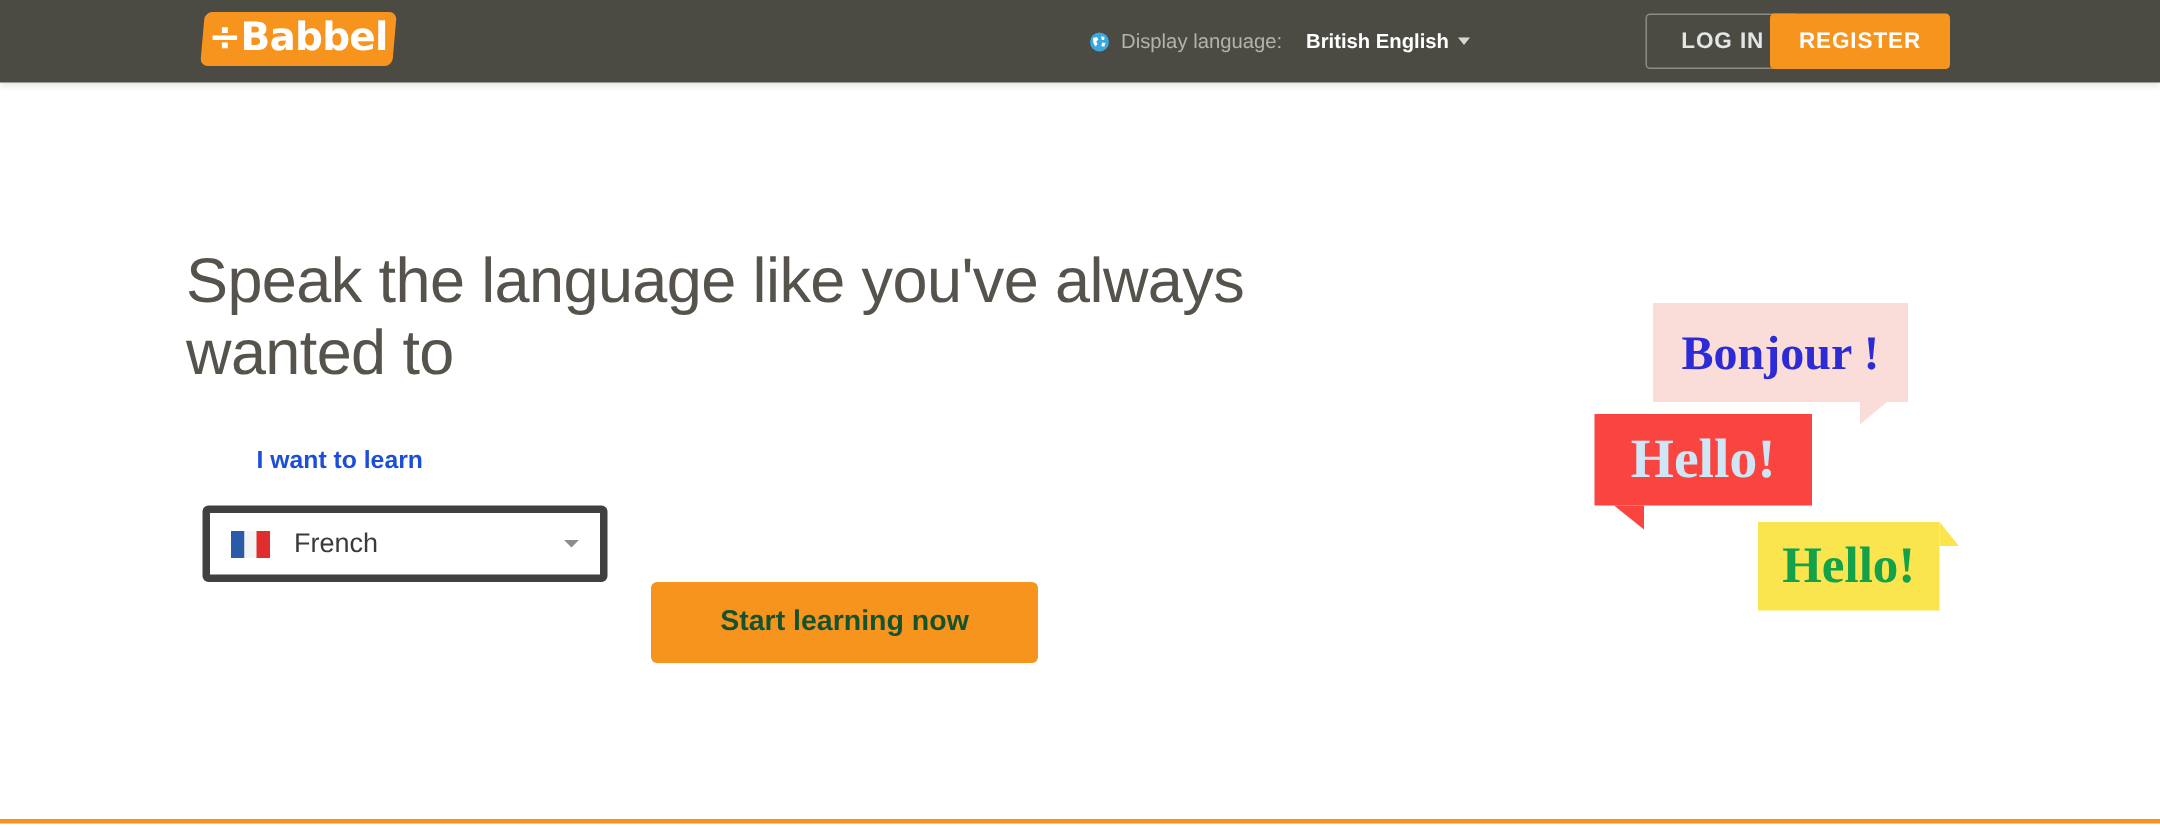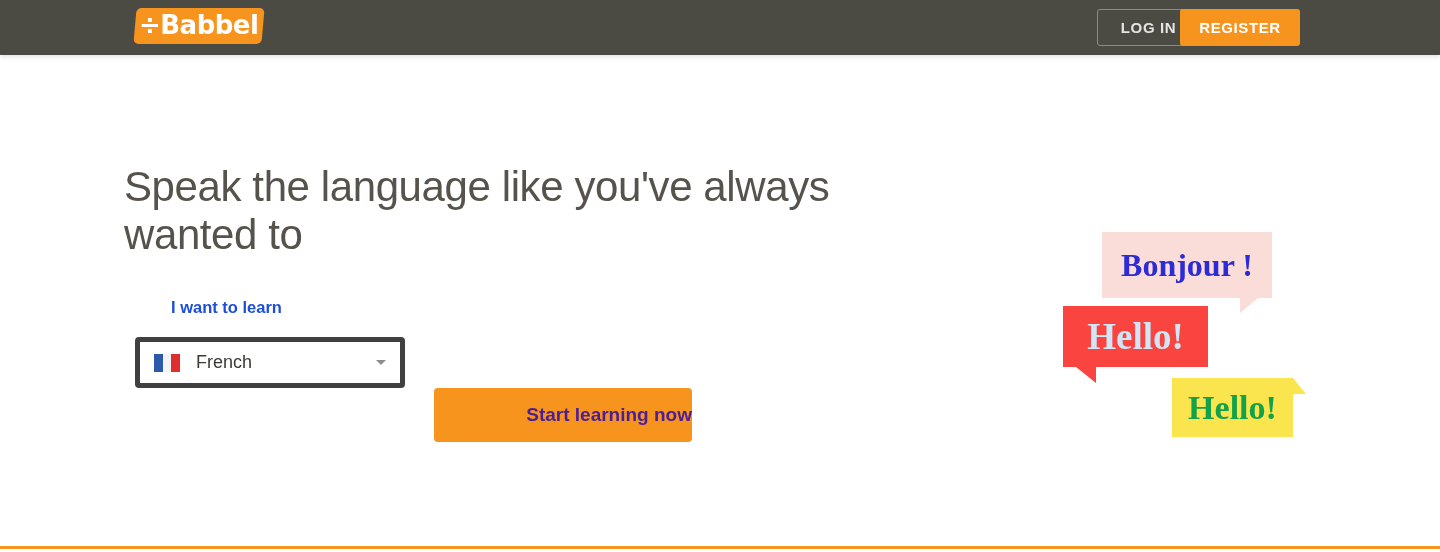--- a/index.html
+++ b/index.html
@@ -204,45 +204,43 @@
 
   .btn-start {
     position: absolute;
     left: 434px;
     top: 333px;
     width: 258px;
     height: 54px;
     background: #f7941e;
     border: none;
     border-radius: 4px;
-    color: #4c1d95;
+    color: #14532d;
     font-size: 19px;
     font-weight: bold;
     cursor: pointer;
     font-family: "Liberation Sans", sans-serif;
-    text-align: right;
   }
 
   
   .bubbles {
     position: absolute;
     left: 1050px;
     top: 135px;
     width: 270px;
     height: 240px;
   }
   .bubble {
     position: absolute;
     display: flex;
     align-items: center;
     justify-content: center;
     font-family: "Liberation Serif", serif;
     font-weight: bold;
     white-space: nowrap;
-    margin-top: 30px;
   }
   .bubble .tail {
     position: absolute;
     width: 0; height: 0;
   }
 
   
   .bubble-bonjour {
     left: 52px;
     top: 12px;
@@ -307,20 +305,34 @@
 <body>
 
 <div class="page">
 
   <div class="header">
 
     <div class="logo">
       <span class="logo-text">÷Babbel</span>
     </div>
 
+    <div class="display-lang-wrap">
+      <span class="globe-icon">
+        <svg viewBox="0 0 16 16" width="14" height="14" aria-hidden="true">
+          <circle cx="8" cy="8" r="7.2" fill="#3aa8dd"></circle>
+          <path d="M3 5 L6 4.2 L7.2 6 L5.6 7.6 L6.4 9.8 L5 11.4 L3.4 9 Z" fill="#ffffff"></path>
+          <path d="M9.4 3.4 L12 4.6 L11.4 6.4 L9.6 6.2 Z" fill="#ffffff"></path>
+          <path d="M10 8.4 L12.6 8.8 L11.6 11.6 L9.4 11 Z" fill="#ffffff"></path>
+        </svg>
+      </span>
+      <span class="display-lang-label">Display language:</span>
+      <span class="display-lang-value">
+        <span>British English</span><i class="caret-down"></i>
+      </span>
+    </div>
 
     <button class="btn-login">LOG IN</button>
     <button class="btn-register">REGISTER</button>
   </div>
 
   <div class="hero">
 
     <h1 class="headline">Speak the language like you've always wanted to</h1>
 
     <div class="learn-label">I want to learn</div>

